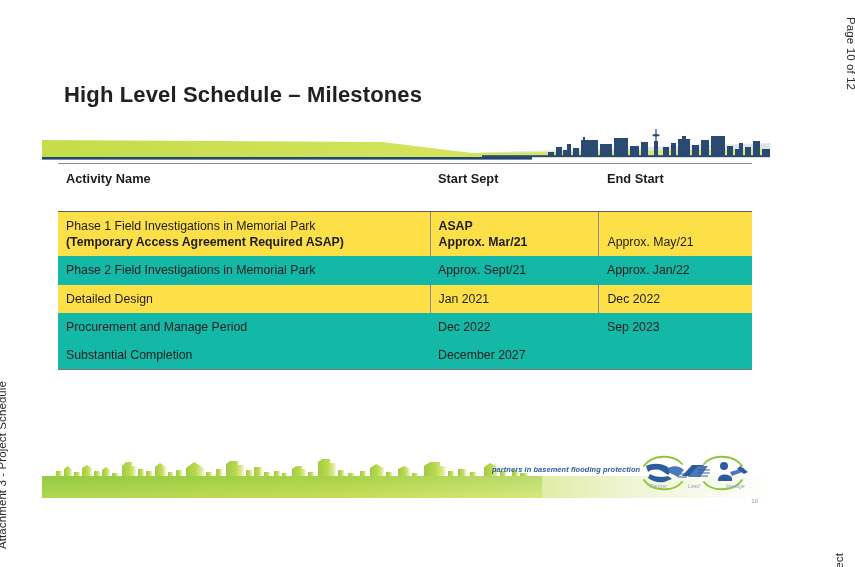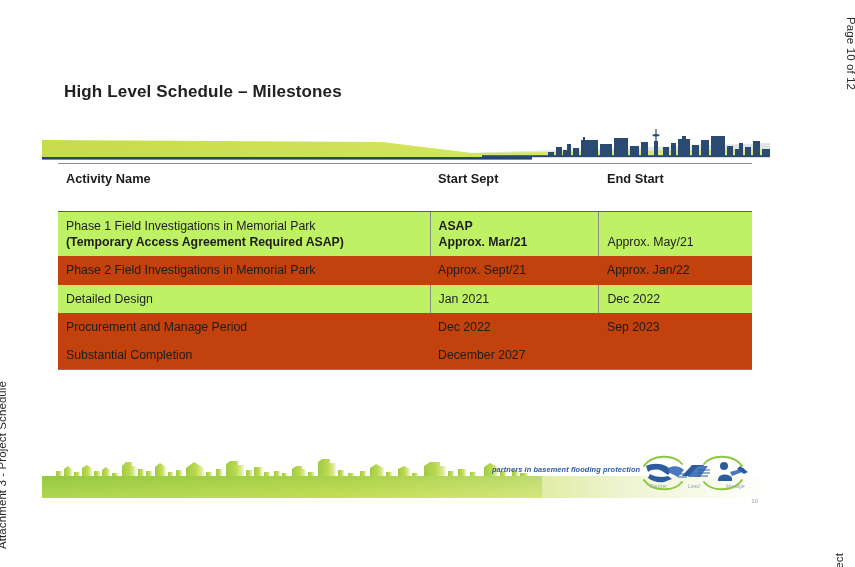--- a/index.html
+++ b/index.html
@@ -50,21 +50,21 @@
     top: 60px;
     width: 728px;
     height: 450px;
   }
 
   
   #slide-title {
     position: absolute;
     left: 22px;
     top: 22px;
-    font-size: 17px;
+    font-size: 22px;
     font-weight: bold;
     color: #212121;
     letter-spacing: .15px;
   }
 
   
   #header-band {
     position: absolute;
     left: 0;
     top: 67px;
@@ -95,25 +95,25 @@
     border-top: 1.3px solid #8e8e8e;
     border-bottom: 1.3px solid #5d5d5d;
     padding-top: 7px;
     padding-bottom: 23px;
   }
   .col-activity { width: 378px; }
   .col-start    { width: 166px; }
   .col-end      { width: 150px; }
 
   tbody tr.shaded td {
-    background: #bef264;
+    background: #fde047;
     border-right: 1px solid #8a8a8a;
   }
   tbody tr.shaded td:last-child { border-right: none; }
-  tbody tr.plain td { background: #c2410c; }
+  tbody tr.plain td { background: #14b8a6; }
   tbody tr.last-row td { border-bottom: 1.3px solid #7a7a7a; }
   td.bold-cell { font-weight: bold; }
   .two-line { display: block; }
 
   
   #footer-band {
     position: absolute;
     left: 0;
     bottom: 0;
     width: 728px;

